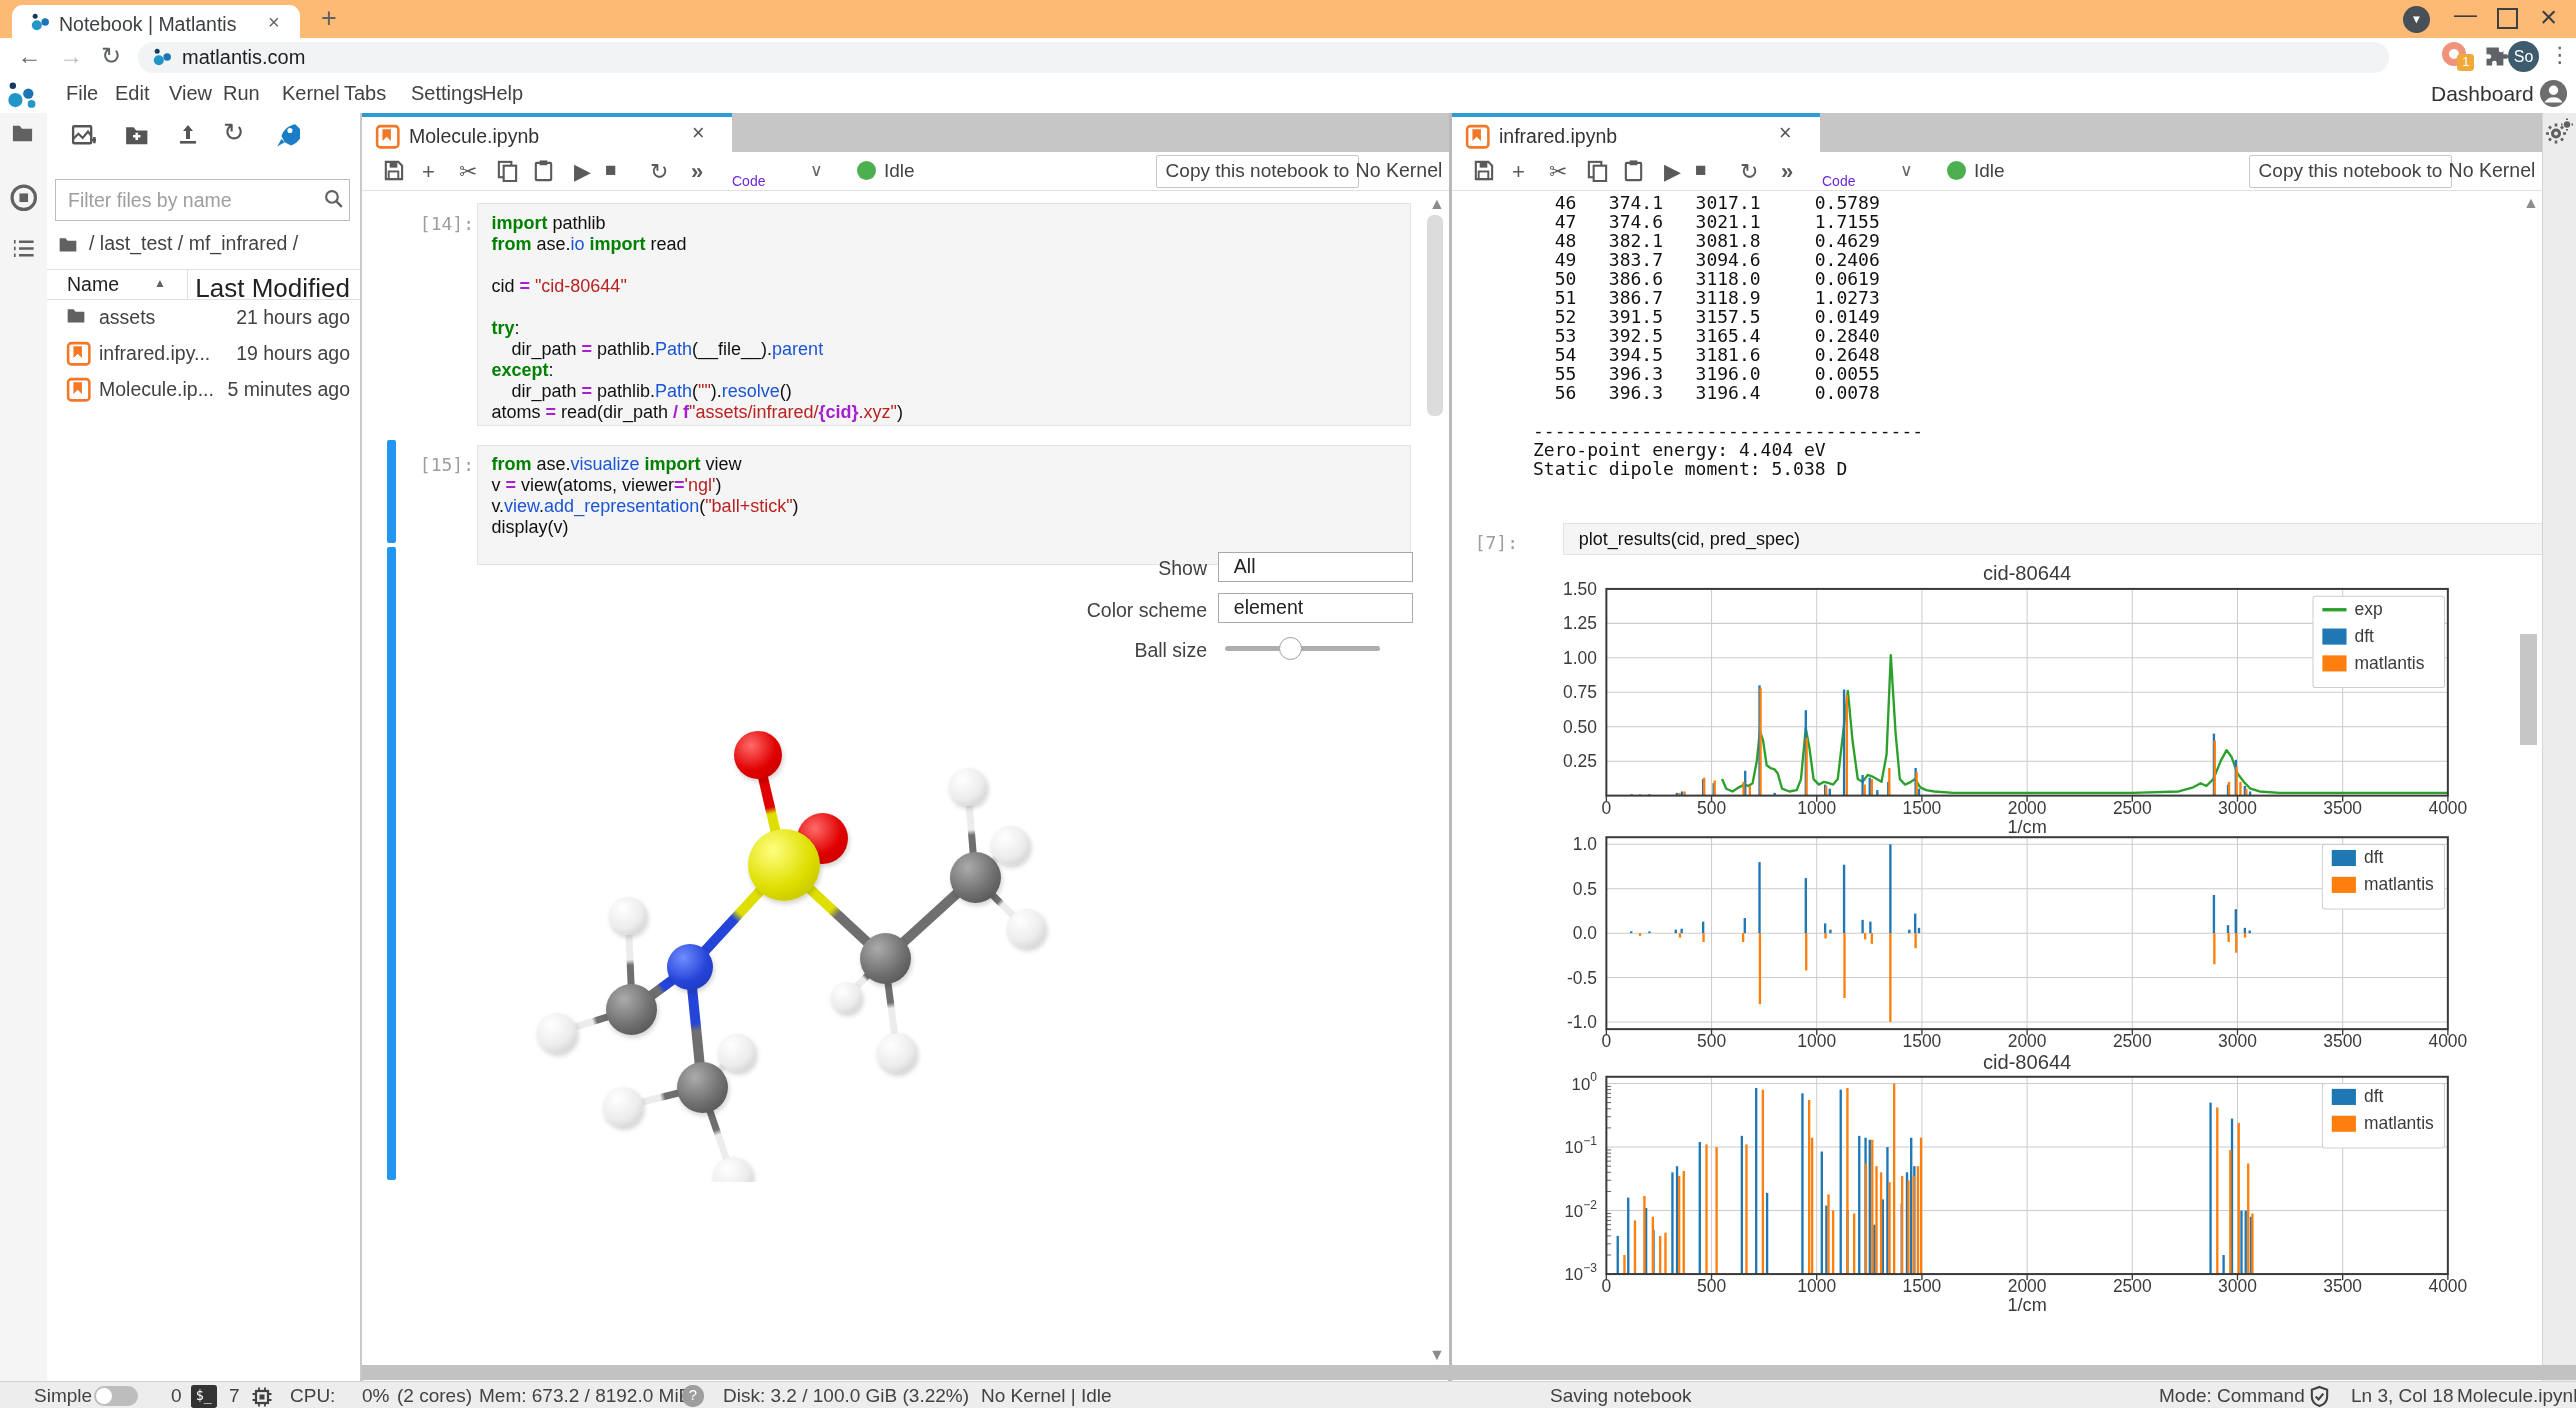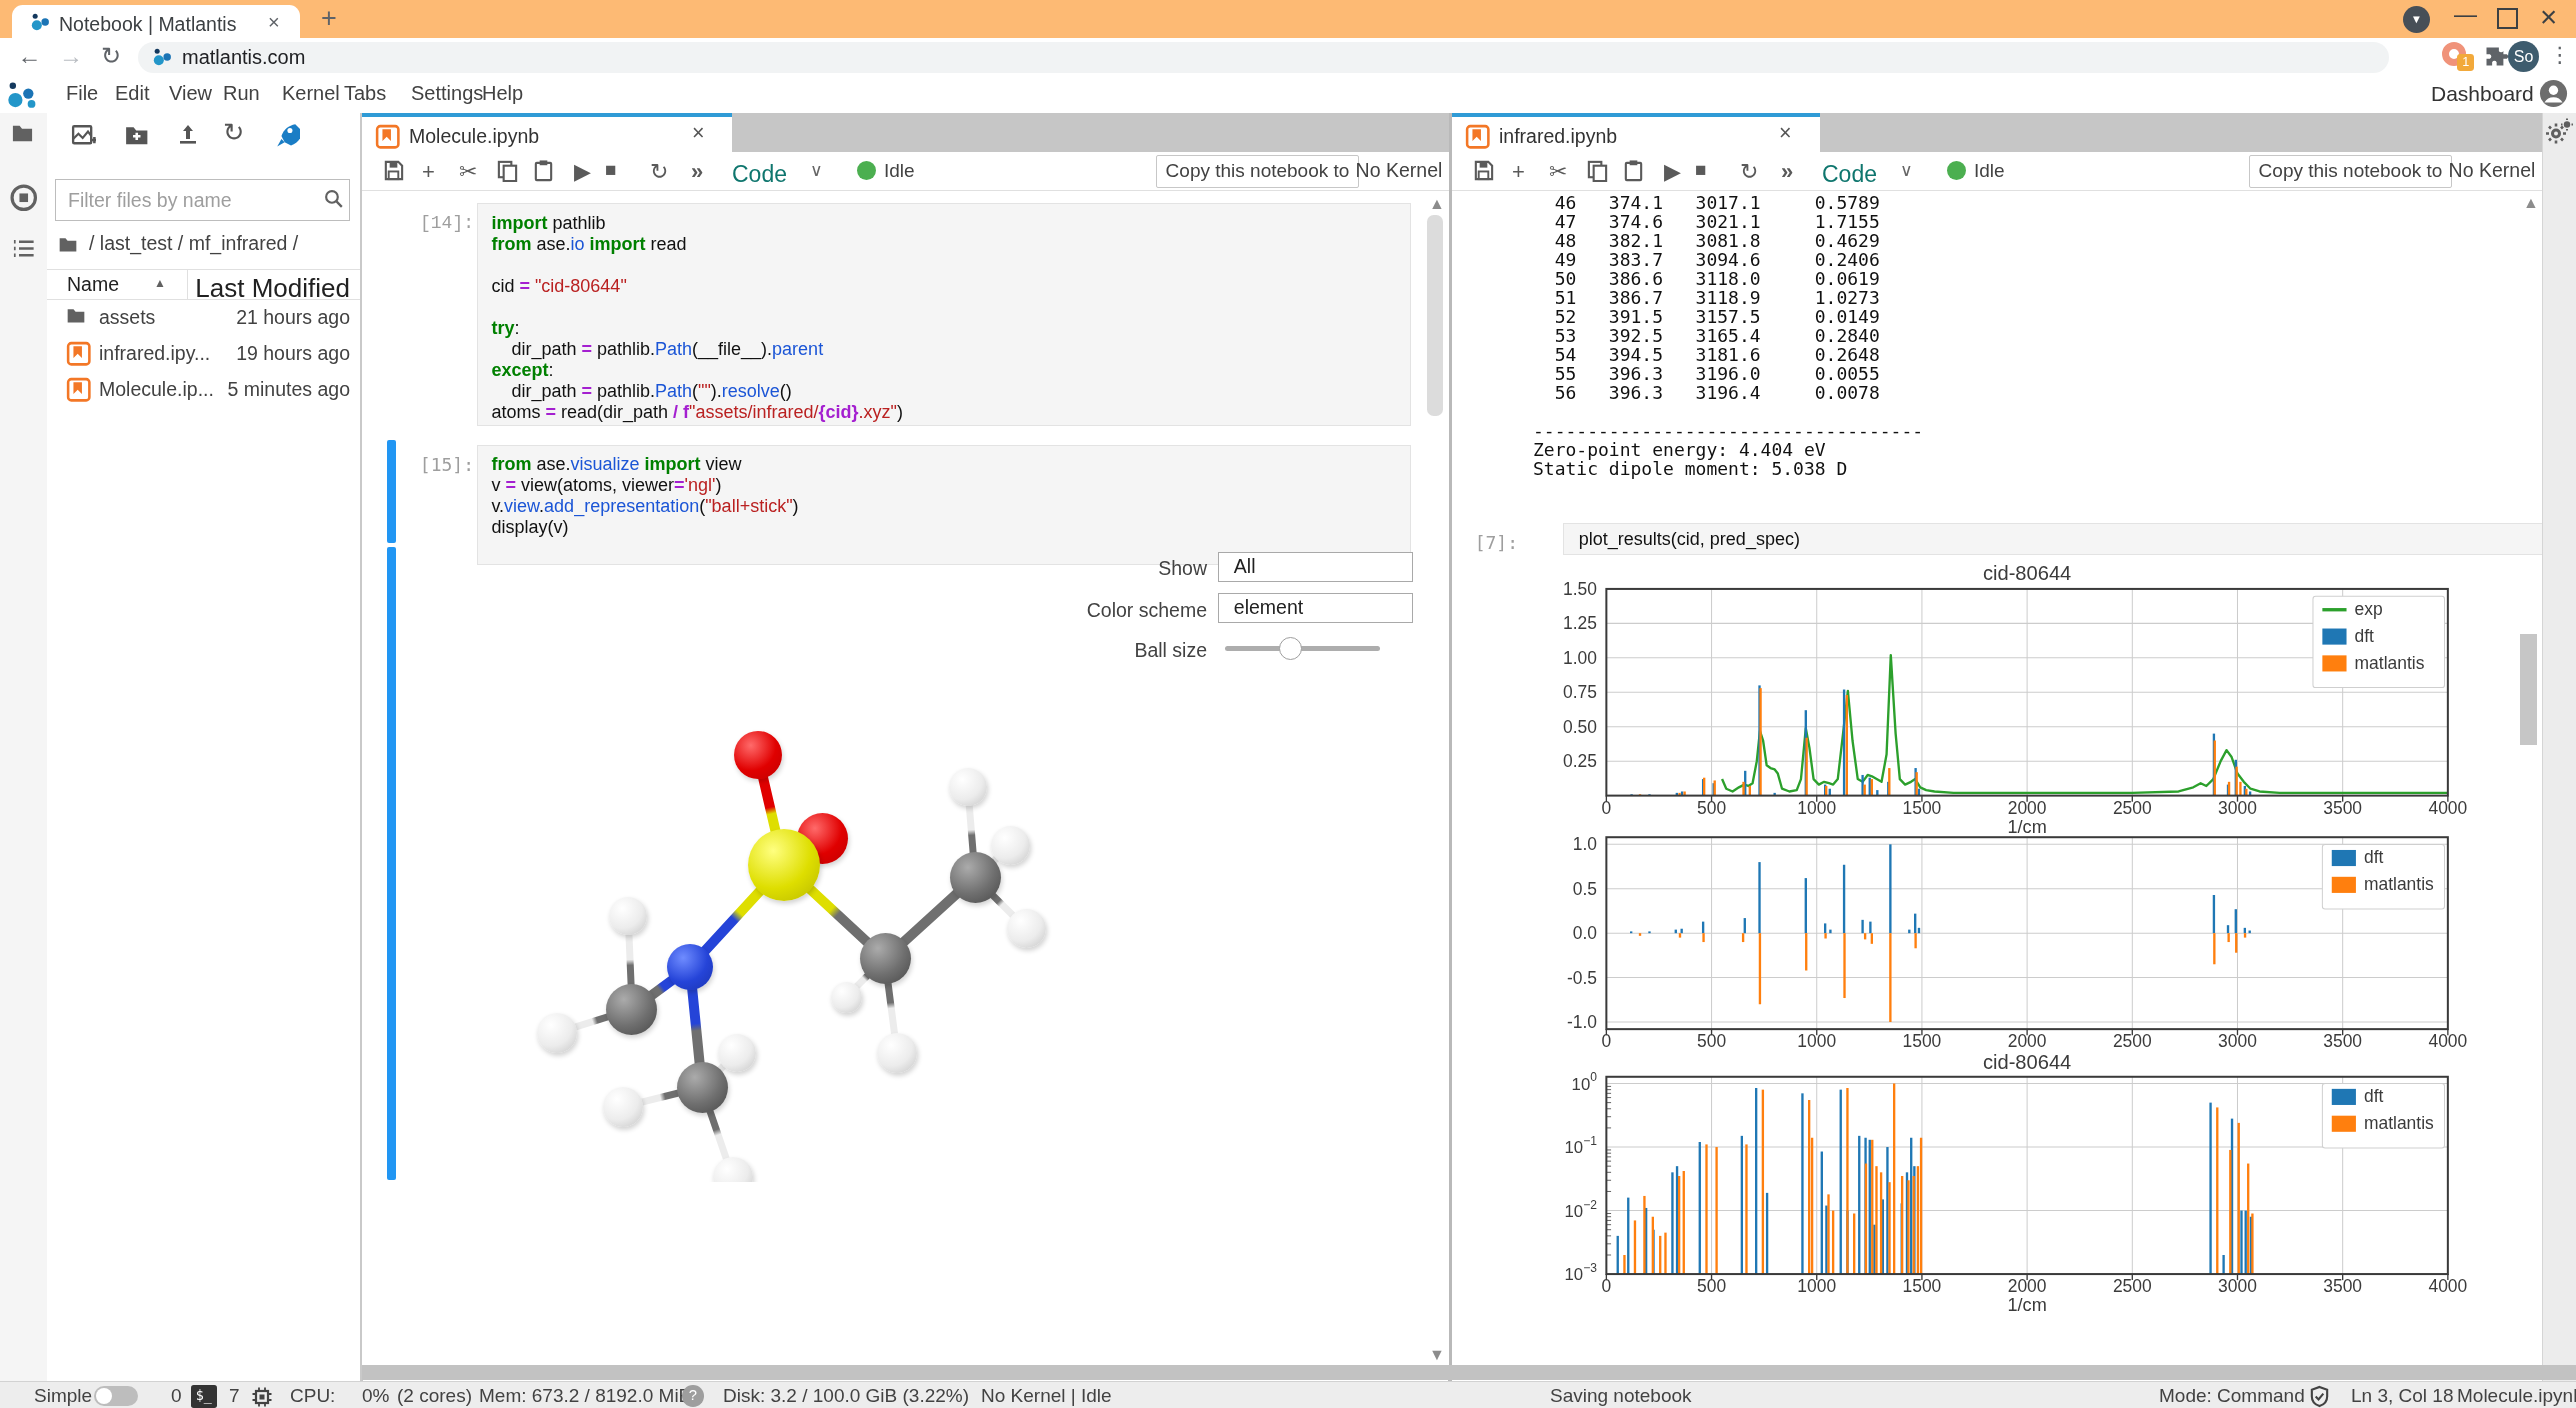--- a/index.html
+++ b/index.html
@@ -19,21 +19,21 @@
   
   #activity{left:0;top:113px;width:47px;height:1268px;background:#f5f5f5;border-right:1.3px solid #e2e2e2;}
   #filepanel{left:47px;top:113px;width:315px;height:1268px;background:#fff;}
   #splitL{left:360px;top:113px;width:3.4px;height:1268px;background:#c9c9c9;}
   #splitM{left:1448px;top:113px;width:4px;height:1268px;background:#b9b9b9;}
   .tabbar{top:113px;height:39px;background:#c6c6c6;}
   .doctab{top:113px;height:39px;background:#fff;border-top:4px solid #2f9bd6;box-sizing:border-box;}
   .doctab .lbl{font-size:19.5px;color:#333;top:8px;}
   .toolbar{top:152px;height:39px;background:#fff;border-bottom:1.3px solid #e0e0e0;box-sizing:border-box;}
   .tbic{top:6.7px;font-size:22px;color:#5a5a5a;}
-  .tbsel{top:9px;height:27px;border:0;font-size:23px;color:#0f766e;}
+  .tbsel{top:21px;height:27px;border:0;font-size:14px;color:#6d28d9;}
   .copybtn{top:3.4px;width:201px;height:31px;border:1.3px solid #c7c7c7;background:#fff;font-size:19px;color:#424242;
     text-align:center;line-height:29.5px;border-radius:2px;}
   .nokern{top:3.4px;font-size:19.5px;color:#424242;line-height:31px;}
   .content{top:191px;height:1175px;background:#fff;overflow:hidden;}
   
   .prompt{font-size:18px;color:#9e9e9e;text-align:right;width:74px;}
   .codebox{background:#f5f5f5;border:0.7px solid #e3e3e3;box-sizing:border-box;}
   .code{font-size:18px;line-height:21px;white-space:pre;color:#111;}
   .tok-kw{color:#008000;font-weight:bold;}
   .tok-str{color:#ba2121;}
@@ -272,21 +272,21 @@
     <span class="a tbic" style="left: 288px;">↻</span>
     <span class="a tbic" style="left: 329px; font-weight: bold;">»</span>
     <span class="a tbsel" style="left: 370px;">Code</span>
     <span class="a" style="left: 448px; top: 8px; font-size: 17.4px; color: rgb(102, 102, 102);">∨</span>
     <span class="a" style="left: 495px; top: 9.4px; width: 19px; height: 19px; border-radius: 50%; background: rgb(76, 175, 80);"></span>
     <span class="a" style="left: 522px; top: 8px; font-size: 19px; color: rgb(66, 66, 66);">Idle</span>
     <span class="a copybtn" style="right: 90px;">Copy this notebook to ...</span>
     <span class="a nokern" style="right: 6.7px;">No Kernel</span>
   </div>
 <div class="a content" id="contentL" style="left:362px;width:1087px;">
-  <div class="a prompt mono" style="left:38px;top:21.5px;font-family:Liberation Mono, monospace;">[14]:</div>
+  <div class="a prompt mono" style="left:38px;top:21.5px;">[14]:</div>
   <div class="a codebox" style="left:115px;top:12px;width:934px;height:223px;">
     <div class="code" id="code14" style="padding:9.4px 0 0 13.4px;"><div style="height: 21px;"><span class="tok-kw">import</span><span> pathlib</span></div><div style="height: 21px;"><span class="tok-kw">from</span><span> ase.</span><span class="tok-pr">io</span><span> </span><span class="tok-kw">import</span><span> read</span></div><div style="height: 21px;">&nbsp;</div><div style="height: 21px;"><span>cid </span><span class="tok-op">=</span><span> </span><span class="tok-str">"cid-80644"</span></div><div style="height: 21px;">&nbsp;</div><div style="height: 21px;"><span class="tok-kw">try</span><span>:</span></div><div style="height: 21px;"><span>    dir_path </span><span class="tok-op">=</span><span> pathlib.</span><span class="tok-pr">Path</span><span>(__file__).</span><span class="tok-pr">parent</span></div><div style="height: 21px;"><span class="tok-kw">except</span><span>:</span></div><div style="height: 21px;"><span>    dir_path </span><span class="tok-op">=</span><span> pathlib.</span><span class="tok-pr">Path</span><span>(</span><span class="tok-str">""</span><span>).</span><span class="tok-pr">resolve</span><span>()</span></div><div style="height: 21px;"><span>atoms </span><span class="tok-op">=</span><span> read(dir_path </span><span class="tok-op">/</span><span> </span><span class="tok-op">f</span><span class="tok-str">"assets/infrared/</span><span class="tok-op">{cid}</span><span class="tok-str">.xyz"</span><span>)</span></div></div>
   </div>
   <div class="a bluebar" style="top:249px;height:103px;"></div>
   <div class="a bluebar" style="top:356px;height:633px;"></div>
   <div class="a prompt mono" style="left:38px;top:263px;">[15]:</div>
   <div class="a codebox" style="left:115px;top:254px;width:934px;height:120px;">
     <div class="code" id="code15" style="padding:8px 0 0 13.4px;"><div style="height: 21px;"><span class="tok-kw">from</span><span> ase.</span><span class="tok-pr">visualize</span><span> </span><span class="tok-kw">import</span><span> view</span></div><div style="height: 21px;"><span>v </span><span class="tok-op">=</span><span> view(atoms, viewer</span><span class="tok-op">=</span><span class="tok-str">'ngl'</span><span>)</span></div><div style="height: 21px;"><span>v.</span><span class="tok-pr">view</span><span>.</span><span class="tok-pr">add_representation</span><span>(</span><span class="tok-str">"ball+stick"</span><span>)</span></div><div style="height: 21px;"><span>display(v)</span></div></div>
   </div>
 

